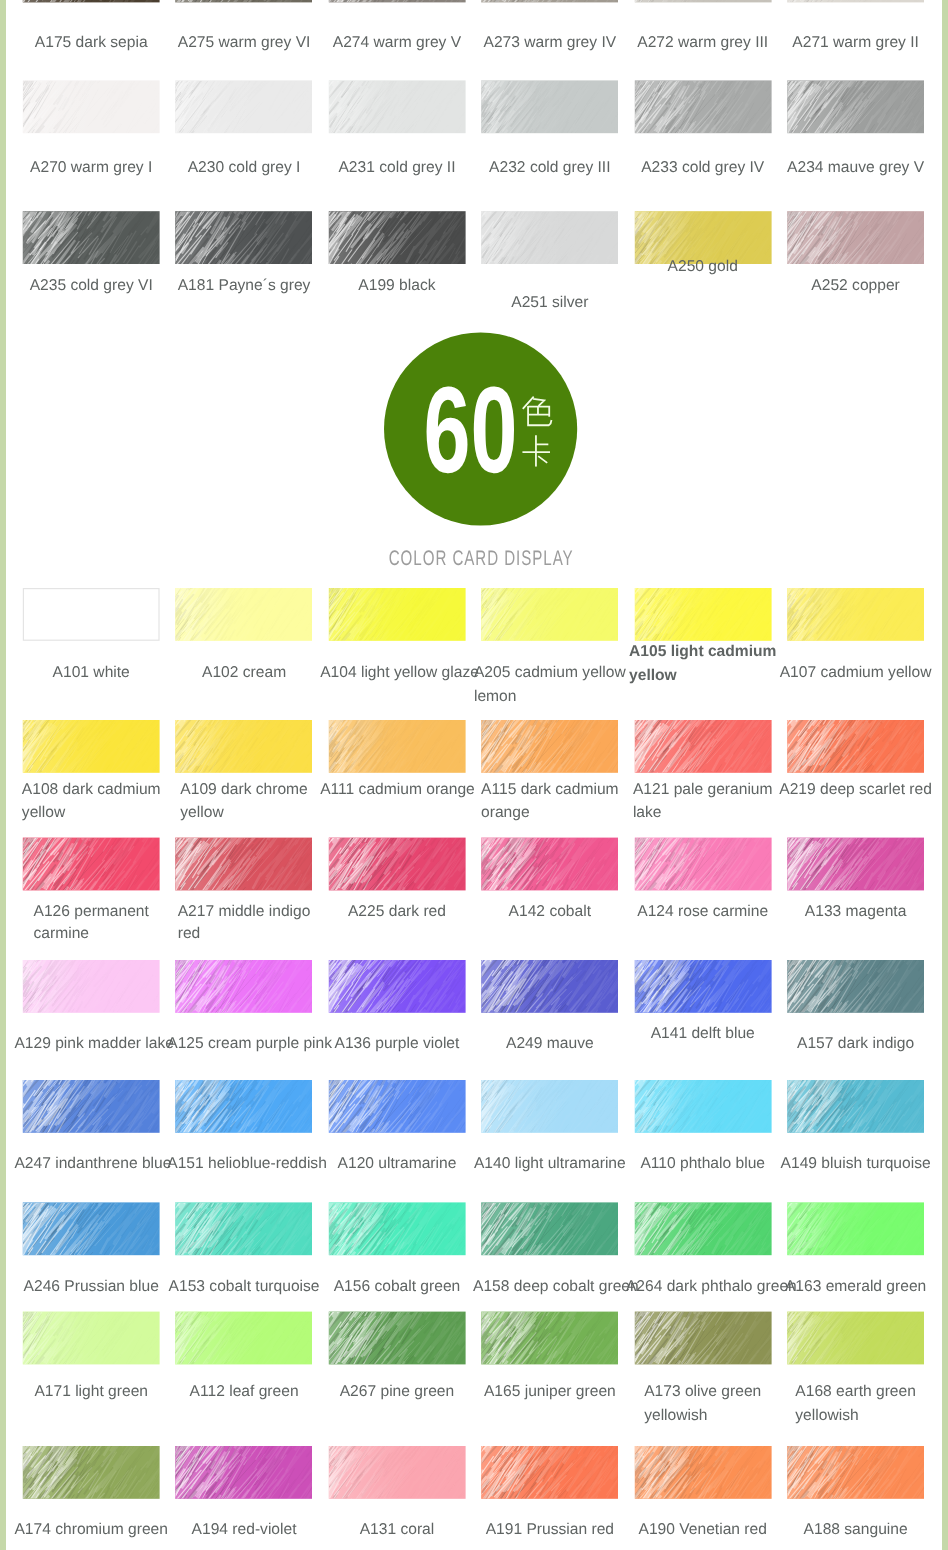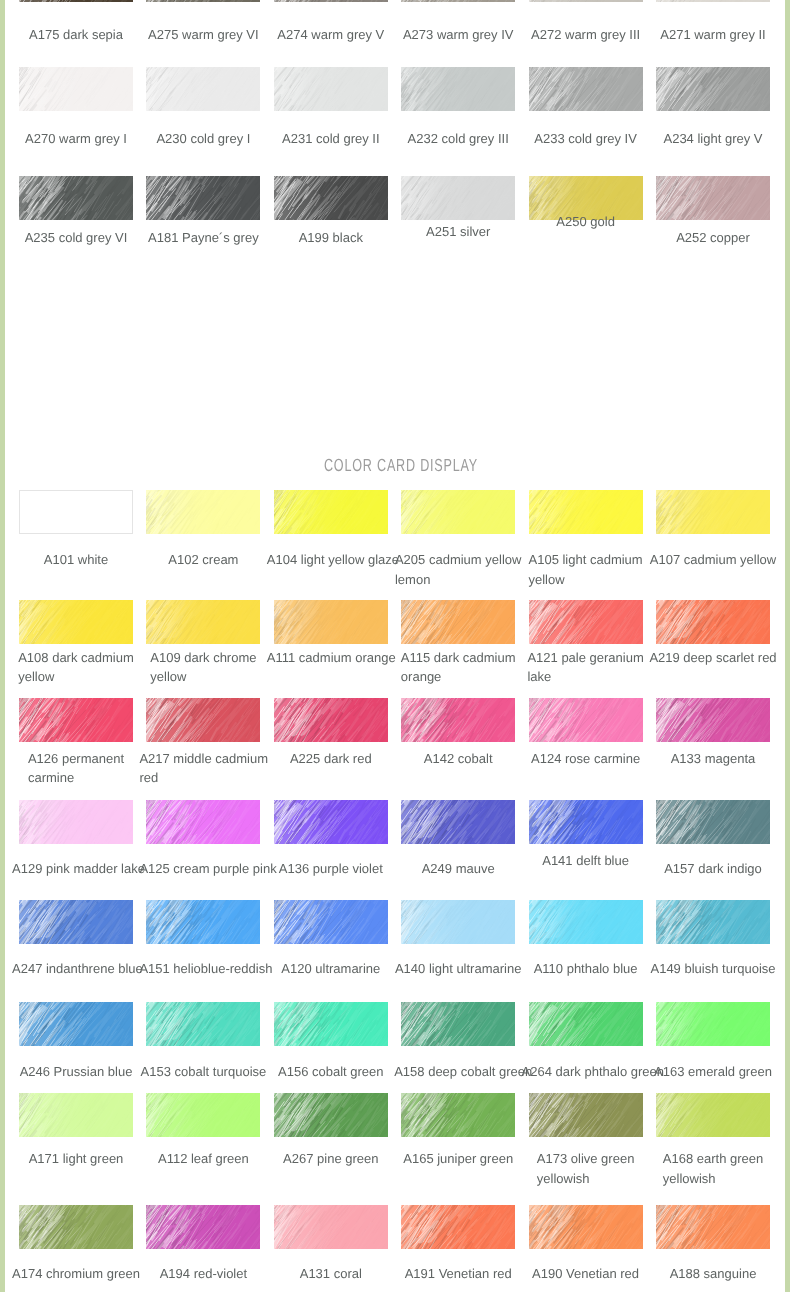--- a/index.html
+++ b/index.html
@@ -212,21 +212,21 @@
       </div>
       <div class="cell" style="left: 656px; top: 66.5px; z-index: 15;">
         <div class="sw" style="background: rgb(156, 158, 157);">
           <svg width="114" height="44" style="opacity:0.90">
             <g mask="url(#mA)">
               <use href="#h0"></use>
             </g>
           </svg>
           <span class="shine"></span>
         </div>
-        <div class="lbl" style="top: 62px;"><span class="inner"><i>A234 light grey V</i></span></div>
+        <div class="lbl" style="top: 62px;"><span class="inner"><i>A234 mauve grey V</i></span></div>
       </div>
       <div class="cell" style="left: 19px; top: 175.5px; z-index: 10;">
         <div class="sw" style="background: rgb(85, 90, 88);">
           <svg width="114" height="44" style="opacity:1.19">
             <g mask="url(#mA)">
               <use href="#h2"></use>
             </g>
           </svg>
           <span class="shine"></span>
         </div>
@@ -256,21 +256,21 @@
       </div>
       <div class="cell" style="left: 401.2px; top: 175.5px; z-index: 13;">
         <div class="sw" style="background: rgb(216, 217, 217);">
           <svg width="114" height="44" style="opacity:0.66">
             <g mask="url(#mB)">
               <use href="#h1"></use>
             </g>
           </svg>
           <span class="shine"></span>
         </div>
-        <div class="lbl" style="top: 46px;"><span class="inner"><i>A251 silver</i></span></div>
+        <div class="lbl" style="top: 66px;"><span class="inner"><i>A251 silver</i></span></div>
       </div>
       <div class="cell" style="left: 528.6px; top: 175.5px; z-index: 14;">
         <div class="sw" style="background: rgb(221, 204, 82);">
           <svg width="114" height="44" style="opacity:0.75">
             <g mask="url(#mB)">
               <use href="#h2"></use>
             </g>
           </svg>
           <span class="shine"></span>
         </div>
@@ -281,20 +281,31 @@
           <svg width="114" height="44" style="opacity:0.84">
             <g mask="url(#mA)">
               <use href="#h3"></use>
             </g>
           </svg>
           <span class="shine"></span>
         </div>
         <div class="lbl" style="top: 52px;"><span class="inner"><i>A252 copper</i></span></div>
       </div>
     </div>
+  <div class="logoc">
+    <div class="sixty">60</div>
+    <div class="cjk">
+      <svg width="29" height="61" viewBox="1.5 2 30 65" aria-hidden="true">
+       <g fill="none" stroke="#f2fbe4" stroke-width="1.6">
+        <path d="M12.5 4.7 L2.8 15.5 M12.0 6.6 L21.9 8.0 L16.8 12.9 M7.5 12.9 L7.5 30.1 L25.8 30.1 L27.5 28.6 L28.3 25.4 M7.6 13.6 L26.3 13.6 L26.3 22.6 M16.3 13.6 L16.3 20.7 M7.6 20.7 L26.3 20.7"></path>
+        <path d="M14.5 39 L14.5 67 M14.5 47 L25.5 47 M2.5 54 L27 54 M16.5 57.5 L24.5 63.5"></path>
+       </g>
+      </svg>
+    </div>
+  </div>
   <div class="cctitle"><span>COLOR CARD DISPLAY</span></div>
   <div id="gbot">
       <div class="cell" style="left: 19px; top: 490px; z-index: 10;">
         <div class="sw outline" style="background: rgb(255, 255, 255);"></div>
         <div class="lbl" style="top: 60px;"><span class="inner"><i>A101 white</i></span></div>
       </div>
       <div class="cell" style="left: 146.4px; top: 490px; z-index: 11;">
         <div class="sw" style="background: rgb(253, 253, 159);">
           <svg width="114" height="44" style="opacity:0.55">
             <g mask="url(#mB)">
@@ -329,21 +340,21 @@
       </div>
       <div class="cell" style="left: 528.6px; top: 490px; z-index: 14;">
         <div class="sw" style="background: rgb(253, 248, 63);">
           <svg width="114" height="44" style="opacity:0.61">
             <g mask="url(#mB)">
               <use href="#h1"></use>
             </g>
           </svg>
           <span class="shine"></span>
         </div>
-        <div class="lbl" style="top: 60px;"><span class="inner"><i>A105 light cadmium</i><i>yellow</i></span></div>
+        <div class="lbl" style="top: 43px; font-weight: bold;"><span class="inner"><i>A105 light cadmium</i><i>yellow</i></span></div>
       </div>
       <div class="cell" style="left: 656px; top: 490px; z-index: 15;">
         <div class="sw" style="background: rgb(251, 236, 84);">
           <svg width="114" height="44" style="opacity:0.63">
             <g mask="url(#mB)">
               <use href="#h2"></use>
             </g>
           </svg>
           <span class="shine"></span>
         </div>
@@ -428,21 +439,21 @@
       </div>
       <div class="cell" style="left: 146.4px; top: 697.5px; z-index: 11;">
         <div class="sw" style="background: rgb(217, 82, 94);">
           <svg width="114" height="44" style="opacity:1.04">
             <g mask="url(#mA)">
               <use href="#h0"></use>
             </g>
           </svg>
           <span class="shine"></span>
         </div>
-        <div class="lbl" style="top: 51px;"><span class="inner"><i>A217 middle cadmium</i><i>red</i></span></div>
+        <div class="lbl" style="top: 51px;"><span class="inner"><i>A217 middle indigo</i><i>red</i></span></div>
       </div>
       <div class="cell" style="left: 273.8px; top: 697.5px; z-index: 12;">
         <div class="sw" style="background: rgb(230, 69, 111);">
           <svg width="114" height="44" style="opacity:1.05">
             <g mask="url(#mA)">
               <use href="#h1"></use>
             </g>
           </svg>
           <span class="shine"></span>
         </div>
@@ -780,21 +791,21 @@
       </div>
       <div class="cell" style="left: 401.2px; top: 1205px; z-index: 13;">
         <div class="sw" style="background: rgb(252, 120, 83);">
           <svg width="114" height="44" style="opacity:0.91">
             <g mask="url(#mA)">
               <use href="#h1"></use>
             </g>
           </svg>
           <span class="shine"></span>
         </div>
-        <div class="lbl" style="top: 59px;"><span class="inner"><i>A191 Venetian red</i></span></div>
+        <div class="lbl" style="top: 59px;"><span class="inner"><i>A191 Prussian red</i></span></div>
       </div>
       <div class="cell" style="left: 528.6px; top: 1205px; z-index: 14;">
         <div class="sw" style="background: rgb(252, 144, 83);">
           <svg width="114" height="44" style="opacity:0.85">
             <g mask="url(#mA)">
               <use href="#h2"></use>
             </g>
           </svg>
           <span class="shine"></span>
         </div>

